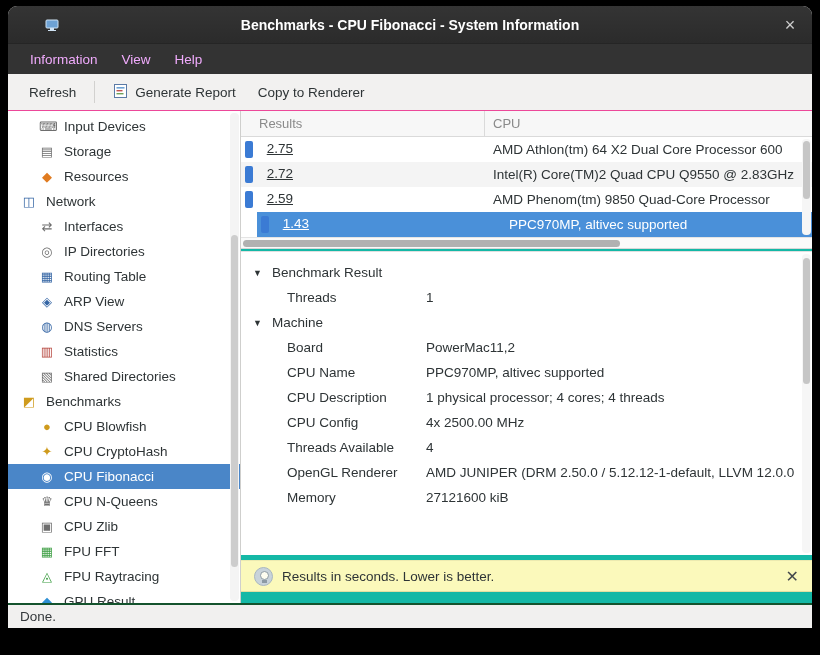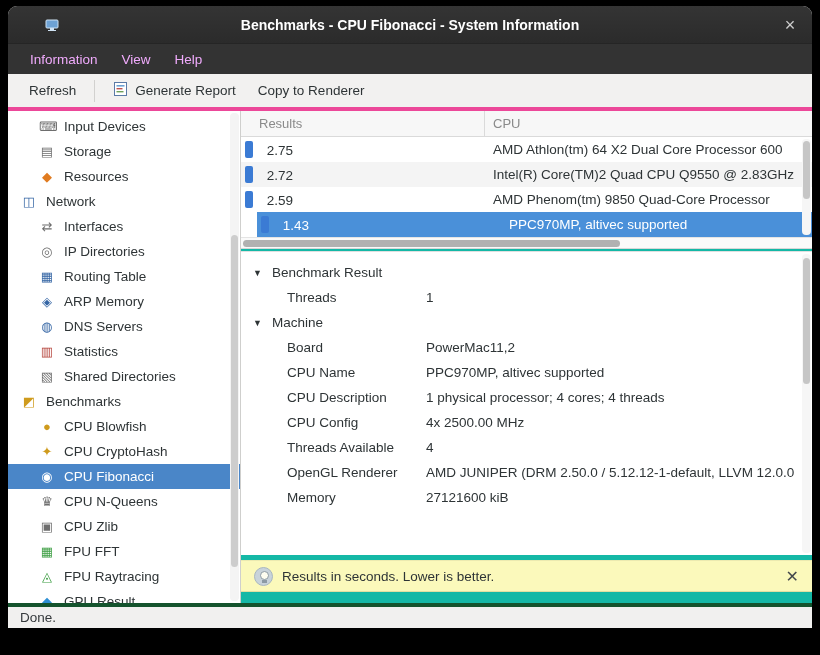--- a/index.html
+++ b/index.html
@@ -33,21 +33,21 @@
   .menubar {
     height:30px; flex:0 0 30px; background:#333333; display:flex; align-items:stretch;
     padding-left:10px;
   }
   .menu-item {
     display:flex; align-items:center; padding:0 12px;
     color:#f0abfc; font-size:13.5px; cursor:pointer;
   }
   
   .toolbar {
-    height:37px; flex:0 0 37px; background:#f2f1f0; border-bottom:4px solid #ec4899;
+    height:37px; flex:0 0 37px; background:#f2f1f0; border-bottom:1px solid #ec4899;
     display:flex; align-items:center; padding-left:12px; gap:4px;
   }
   .tool-btn {
     display:flex; align-items:center; gap:7px; padding:5px 9px;
     color:#2e3436; font-size:13.5px; border-radius:3px; cursor:pointer;
   }
   .tb-sep { width:1px; height:22px; background:#d2d1cf; margin:0 5px; }
   
   .content { flex:1 1 auto; min-height:0; display:flex; background:#f6f5f4; }
   
@@ -82,21 +82,21 @@
   .table-wrap { background:#ffffff; position:relative; flex:0 0 auto; }
   .thead {
     height:26px; display:flex; align-items:center; background:#f7f7f7;
     border-bottom:1px solid #dadada; color:#8a8a8a; font-size:13px;
   }
   .th-results { width:244px; flex:0 0 244px; padding-left:18px; border-right:1px solid #dadada; height:100%; display:flex; align-items:center; cursor:pointer; }
   .th-cpu { flex:1; padding-left:8px; height:100%; display:flex; align-items:center; cursor:pointer; }
   .trow { height:25px; display:flex; align-items:center; font-size:13.5px; color:#2e3436; cursor:pointer; }
   .trow.alt { background:#f4f4f4; }
   .trow.selected { background:#4a90d9; color:#ffffff;margin-left:16px; }
-  .cell-results { width:244px; flex:0 0 244px; display:flex; align-items:flex-end; padding-left:4px; }
+  .cell-results { width:244px; flex:0 0 244px; display:flex; align-items:flex-start; padding-left:4px;text-decoration:underline; }
   .mini-bar { width:8px; height:17px; background:#3b7bd4; border-radius:2px; margin-right:4px; }
   .result-val { width:36px; text-align:right; }
   .cell-cpu { flex:1; padding-left:8px; white-space:nowrap; overflow:hidden; }
   .table-vscroll {
     position:absolute; right:1px; top:28px; bottom:14px; width:9px;
     background:#f6f6f6; border-radius:4px;
   }
   .table-vscroll .thumb { position:absolute; left:1px; right:1px; top:2px; height:60%; background:#c6c6c6; border-radius:4px; }
   .hscroll { height:12px; background:#fafafa; border-top:1px solid #e4e4e4; border-bottom:1px solid #d8d8d8; position:relative; }
   .hscroll .thumb {
@@ -133,21 +133,21 @@
   .bulb::before {
     content:""; position:absolute; left:5px; top:3px; width:7px; height:7px;
     border-radius:50%; background:#fdfdf0; border:1px solid #8c9aa4;
   }
   .bulb::after {
     content:""; position:absolute; left:7px; top:12px; width:5px; height:3px; background:#8c9aa4;
   }
   .infobar-close { margin-left:auto; color:#44484c; font-size:16px; cursor:pointer; }
   
   .statusbar {
-    flex:0 0 25px; height:25px; background:#f1f0ef; border-top:4px solid #14532d;
+    flex:0 0 25px; height:25px; background:#f1f0ef; border-top:2px solid #14532d;
     display:flex; align-items:center; padding-left:12px; font-size:13.5px; color:#35393c;
   }
 </style>
 </head>
 <body>
 
 <div class="window">
 
   <div class="titlebar">
     <span class="win-icon">
@@ -214,21 +214,21 @@
       <div class="side-item child">
         <span class="ic ic-gray">◎</span>
         <span>IP Directories</span>
       </div>
       <div class="side-item child">
         <span class="ic ic-blue">▦</span>
         <span>Routing Table</span>
       </div>
       <div class="side-item child">
         <span class="ic ic-blue">◈</span>
-        <span>ARP Memory</span>
+        <span>ARP View</span>
       </div>
       <div class="side-item child">
         <span class="ic ic-blue">◍</span>
         <span>DNS Servers</span>
       </div>
       <div class="side-item child">
         <span class="ic ic-red">▥</span>
         <span>Statistics</span>
       </div>
       <div class="side-item child">

